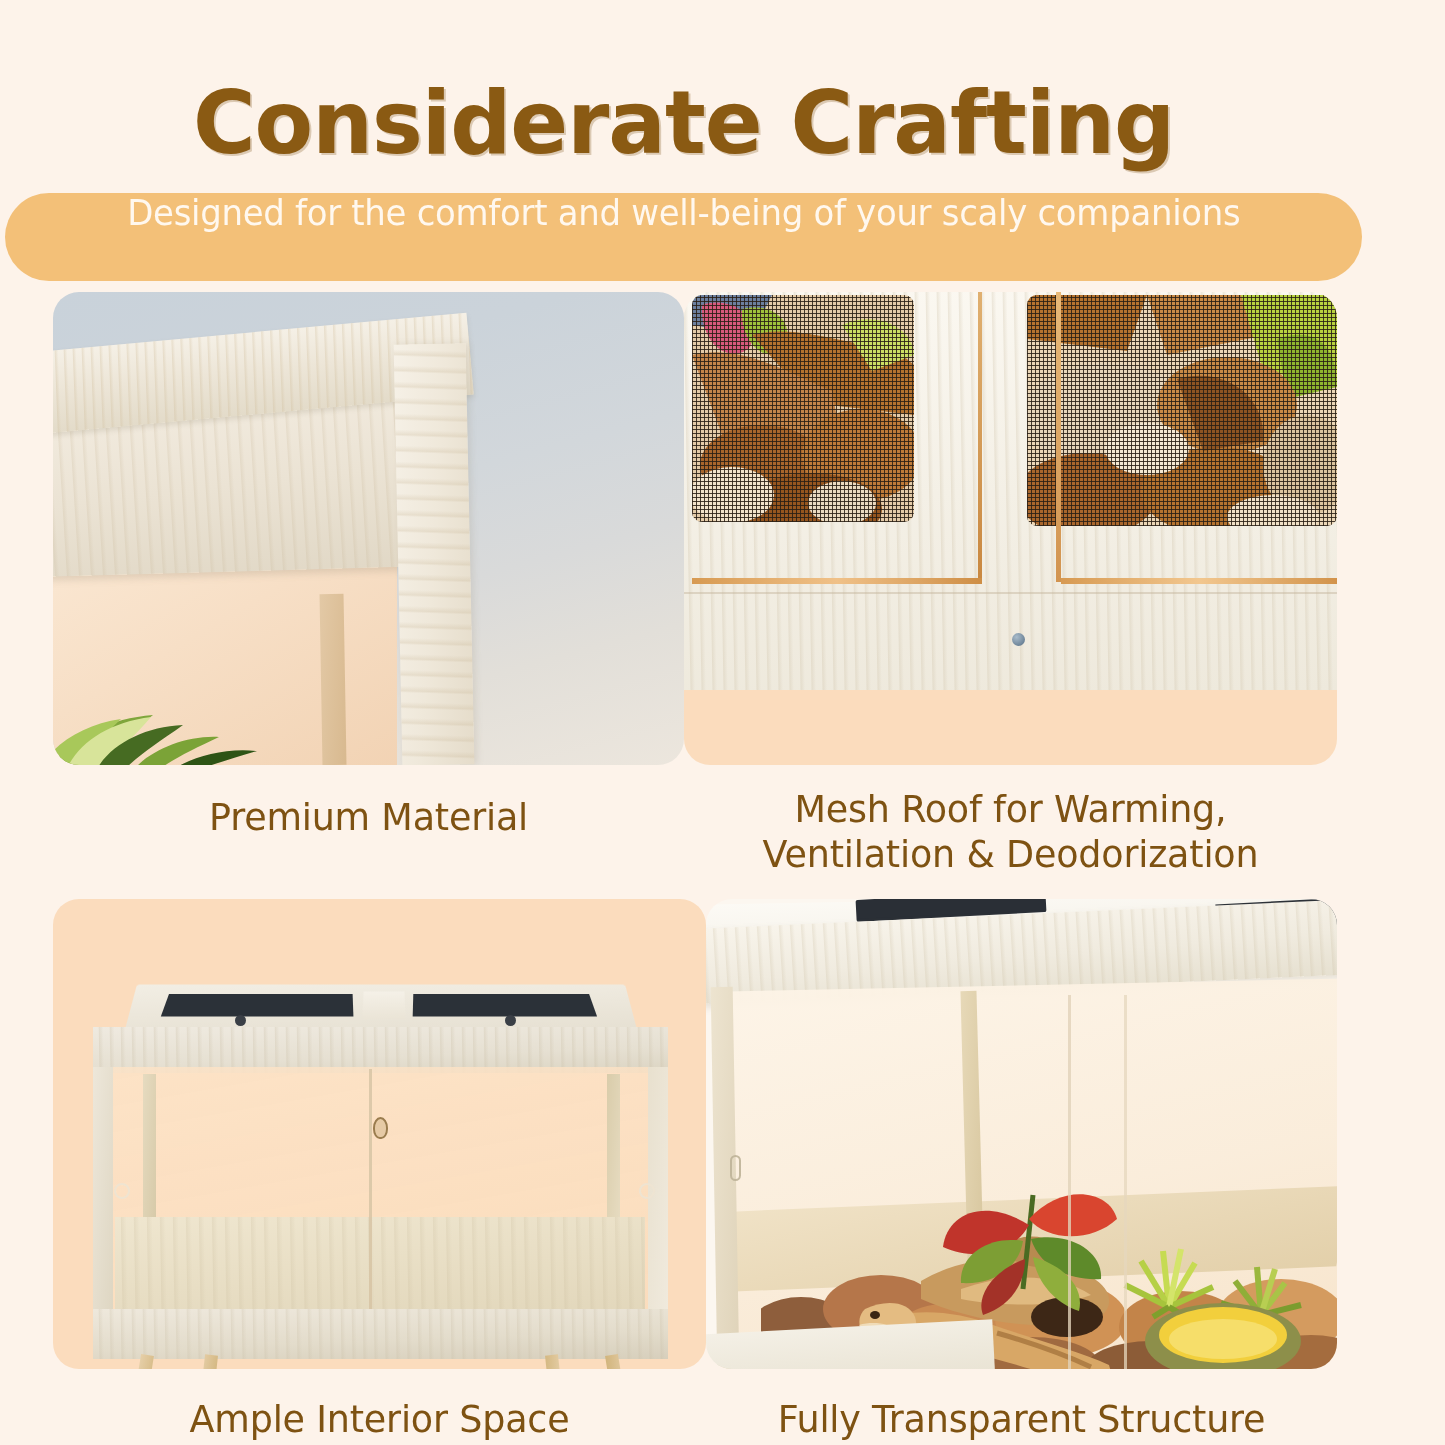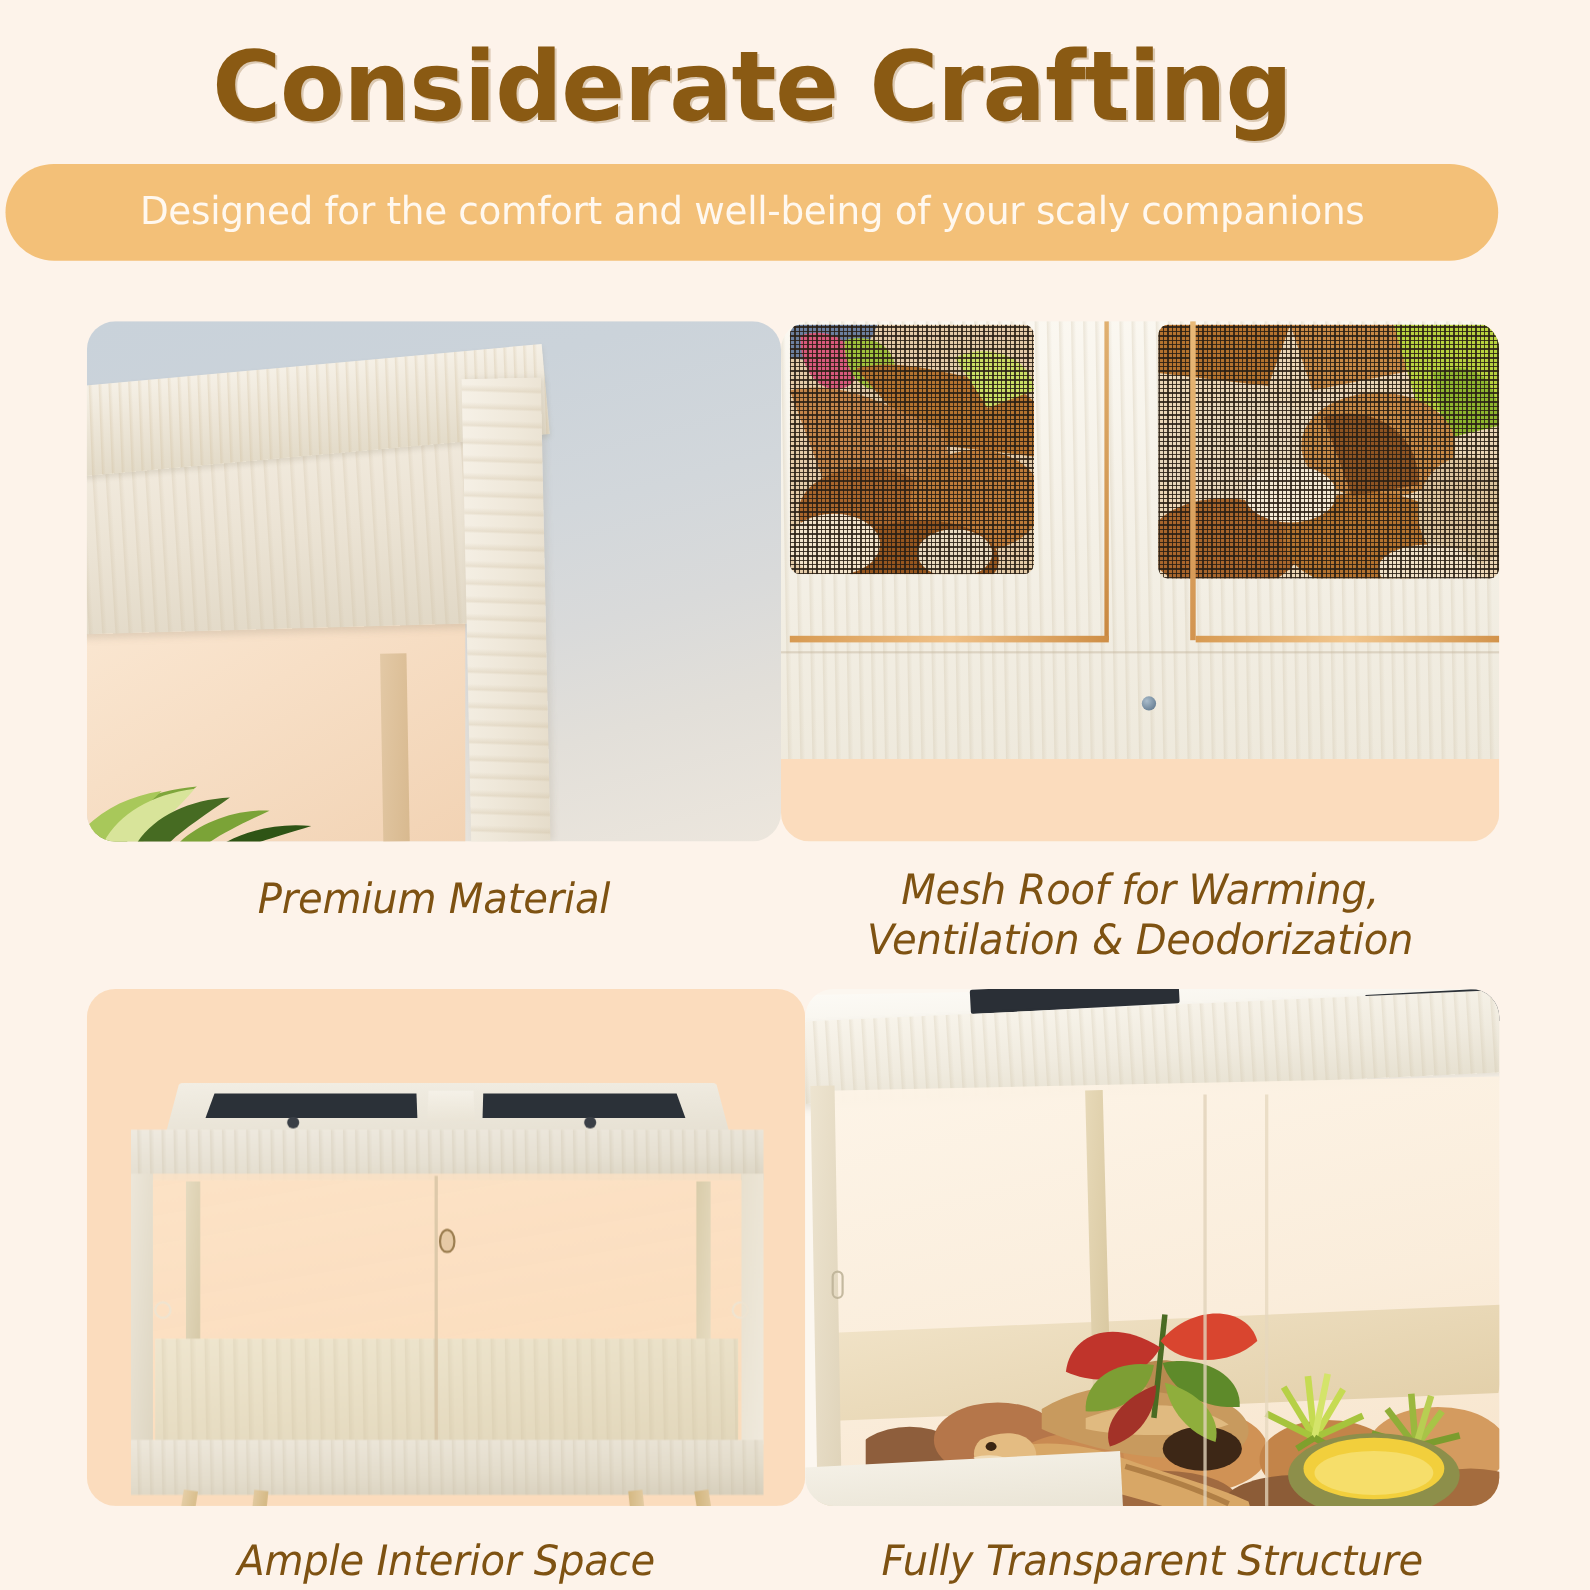--- a/index.html
+++ b/index.html
@@ -5,59 +5,58 @@
   * { margin:0; padding:0; box-sizing:border-box; }
   html, body { width:1445px; height:1445px; }
   body {
     background:#FDF3EA;
     font-family:"Liberation Sans", sans-serif;
     overflow:hidden;
     position:relative;
   }
 
   
-  .header { width:1367px; padding-top:30px; }
+  .header { width:1367px; padding-top:30px;margin-top:44px; }
   .title {
     text-align:center;
     font-size:88px;
     font-weight:bold;
     color:#8A5A13;
     letter-spacing:-1px;
     line-height:1.12;
     font-family:"DejaVu Sans", sans-serif;
     text-shadow:2px 2px 0 rgba(120,76,16,0.25);
     transform:scaleX(0.97);
   }
   .subtitle-pill {
     margin:20px auto 0 auto;
     width:1357px;
     height:88px;
     background:#F3C078;
     border-radius:44px;
     display:flex;
-    align-items:center;
     justify-content:center;
   }
   .subtitle-text {
     color:#FFF8EF;
     font-size:35px;
     font-weight:500;
     letter-spacing:-0.3px;
     transform:scaleX(0.97);
     font-family:"DejaVu Sans", sans-serif;
   }
 
   
   .grid {
     position:absolute;
     left:53px;
     top:292px;
     width:1336px;
   }
-  .row { display:flex; justify-content:center;font-style:italic; }
+  .row { display:flex; justify-content:flex-start; }
   .cell { width:631px; }
   .cell.right { width:653px; }
 
   .photo {
     width:100%;
     border-radius:26px;
     overflow:hidden;
     position:relative;
   }
   .photo.p1 { height:473px; }

